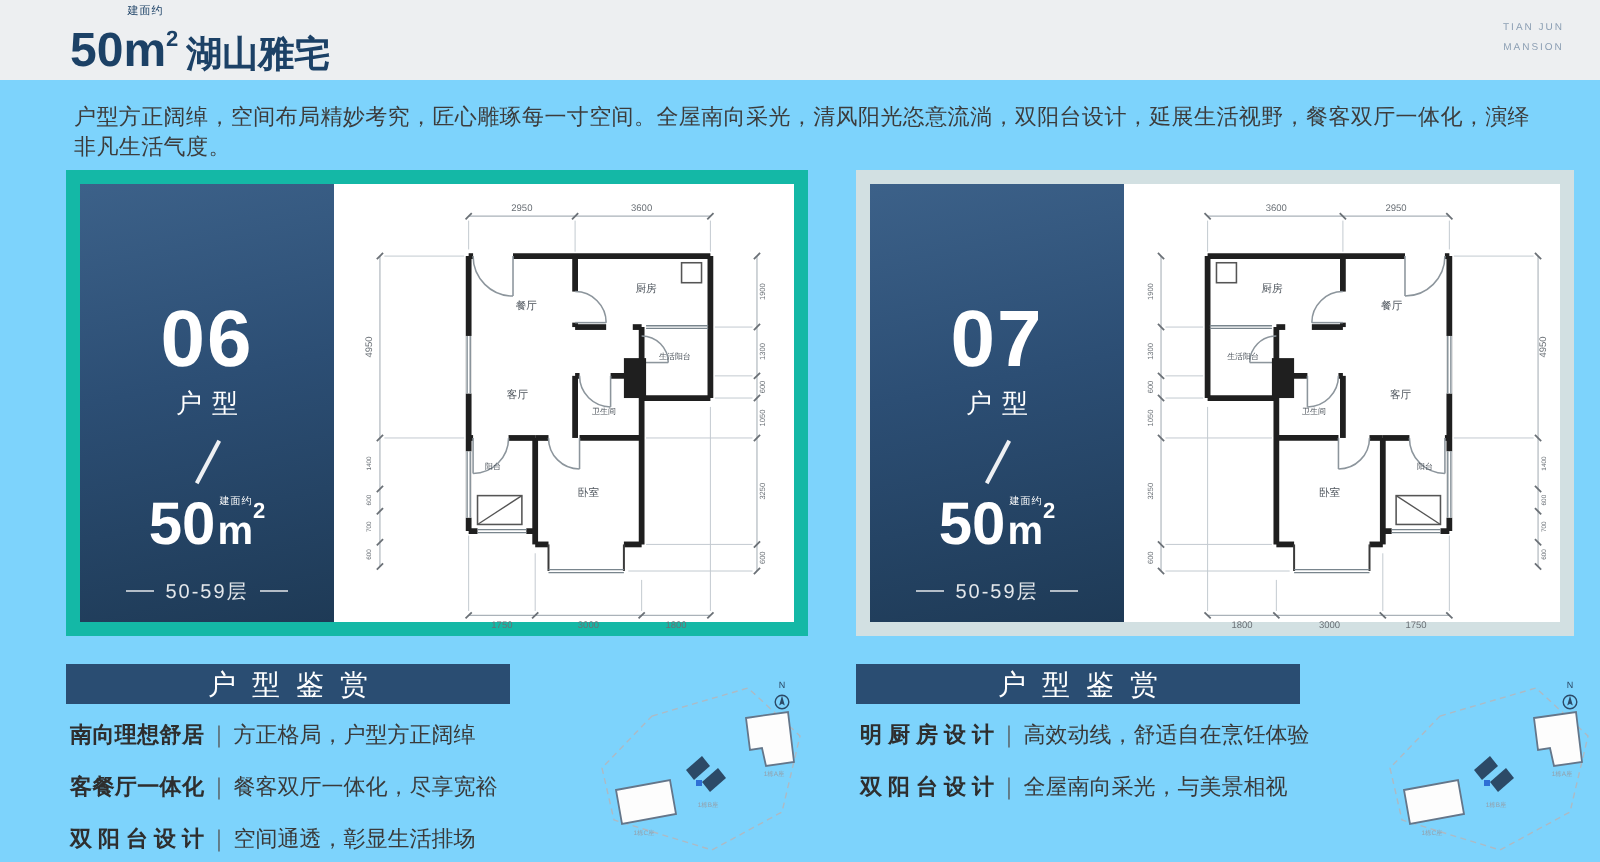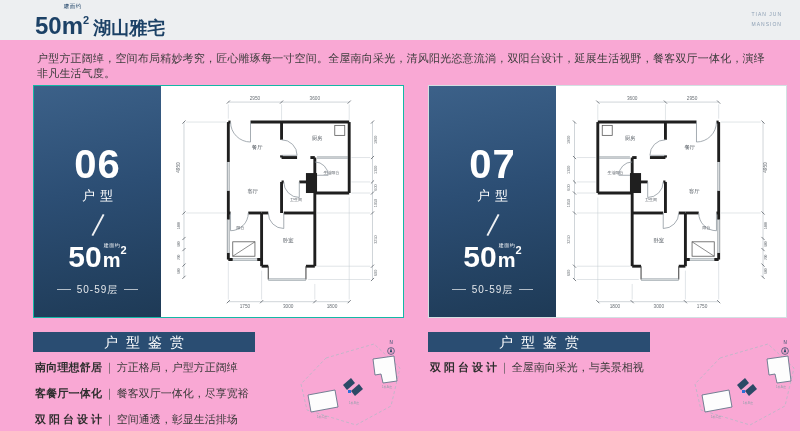--- a/index.html
+++ b/index.html
@@ -1,34 +1,34 @@
 <!DOCTYPE html>
 <html><head>
 <meta charset="utf-8">
 <style>
   * { margin:0; padding:0; box-sizing:border-box; }
   html,body { background:#fff; }
-  .page { position:relative; width:800px; height:431px; background:#f9a8d4; overflow:hidden;
+  .page { position:relative; width:800px; height:431px; background:#7dd3fc; overflow:hidden;
           font-family:"Liberation Sans","DejaVu Sans",sans-serif; }
 
   
   .topbar { position:absolute; left:0; top:0; width:800px; height:40px; background:#edeff1; }
   .title  { position:absolute; left:35px; top:0; height:40px; line-height:40px; color:#1c4166; white-space:nowrap; }
   .t-num  { font-size:24px; font-weight:700; }
   .m-col  { display:inline-block; position:relative; font-size:24px; font-weight:700; }
   .t-note { position:absolute; top:-2px; left:2px; font-size:5.5px; font-weight:400; font-style:normal; letter-spacing:.5px; line-height:1; }
   .t-sup  { font-size:11px; font-weight:700; vertical-align:10px; }
   .t-name { font-size:18px; font-weight:700; margin-left:4px; }
   .logo   { position:absolute; right:18px; top:10px; font-size:5px; color:#8b9eb3; letter-spacing:1px; text-align:center; line-height:1.9; }
 
   
   .intro  { position:absolute; left:37px; top:51px; right:28px; font-size:11px; color:#3c3c3c; letter-spacing:.2px; }
 
   
-  .card   { position:absolute; height:233px; background:#fff; border:1px solid #14b8a6; }
+  .card   { position:absolute; height:233px; background:#fff; border:7px solid #14b8a6; }
   .card-l { left:33px;  top:85px; width:371px; }
   .card-r { left:428px; top:85px; width:359px; border-color:#d2e0e2; }
   .panel  { position:absolute; left:0; top:0; width:127px; height:100%; text-align:center; color:#fff;
             background:linear-gradient(168deg,#3c6189 0%, #2c4e74 45%, #1e3a56 100%); }
   .u-no   { margin-top:58px; font-size:40px; font-weight:600; line-height:1; letter-spacing:1px; }
   .u-type { margin-top:3px; font-size:13px; letter-spacing:5px; text-indent:5px; }
   .slash  { width:2px; height:24px; background:rgba(255,255,255,.92); margin:8px auto 5px; transform:rotate(28deg); }
   .u-area { font-size:30px; font-weight:600; line-height:1; white-space:nowrap; }
   .a-m    { position:relative; font-size:20px; font-weight:600; margin-left:1px; }
   .a-note { position:absolute; top:-6px; left:1px; font-size:5px; font-weight:400; font-style:normal; letter-spacing:.5px; white-space:nowrap; }
@@ -344,20 +344,21 @@
       <circle cx="97" cy="15" r="3.4" fill="none" stroke="#2c4a67" stroke-width="0.7"></circle>
       <path d="M97 11.8 L98.4 16.8 L97 15.9 L95.6 16.8 Z" fill="#2c4a67"></path>
       <text x="97" y="8" font-size="4.5" fill="#2c4a67" text-anchor="middle">N</text>
       <text x="93" y="52" font-size="3.2" fill="#93a0ab" text-anchor="middle">1栋A座</text>
       <text x="60" y="67.5" font-size="3.2" fill="#93a0ab" text-anchor="middle">1栋B座</text>
       <text x="28" y="81.5" font-size="3.2" fill="#93a0ab" text-anchor="middle">1栋C座</text>
     </svg>
 
   <div class="featbar fb-r">户型鉴赏</div>
   <ul class="feats ft-r">
+    <li><span class="fh">明厨房设计</span><span class="fdv">｜</span><span class="fd">高效动线，舒适自在烹饪体验</span></li>
     <li><span class="fh">双阳台设计</span><span class="fdv">｜</span><span class="fd">全屋南向采光，与美景相视</span></li>
   </ul>
   <svg class="sitemap sm-r" id="map1" viewBox="0 0 112 95">
       <path d="M32 22 L80 8 L106 32 L97 70 L62 89 L13 74 L7 48 Z" fill="none" stroke="#adbac4" stroke-width="0.7" stroke-dasharray="3 2.2"></path>
       <path d="M79 23 L100 20 L103 45 L89 47 L87 38 L81 39 Z" fill="#fdfdfd" stroke="#64768a" stroke-width="0.9"></path>
       <path d="M14 59 L41 54 L44 71 L17 76 Z" fill="#fdfdfd" stroke="#64768a" stroke-width="0.9"></path>
       <path d="M49 49 L57 42 L61 47 L53 54 Z" fill="#2c4a67"></path>
       <path d="M57 55 L65 48 L69 53 L61 60 Z" fill="#2c4a67"></path>
       <rect x="54" y="54" width="3" height="3" fill="#2e6fd6"></rect>
       <circle cx="97" cy="15" r="3.4" fill="none" stroke="#2c4a67" stroke-width="0.7"></circle>

